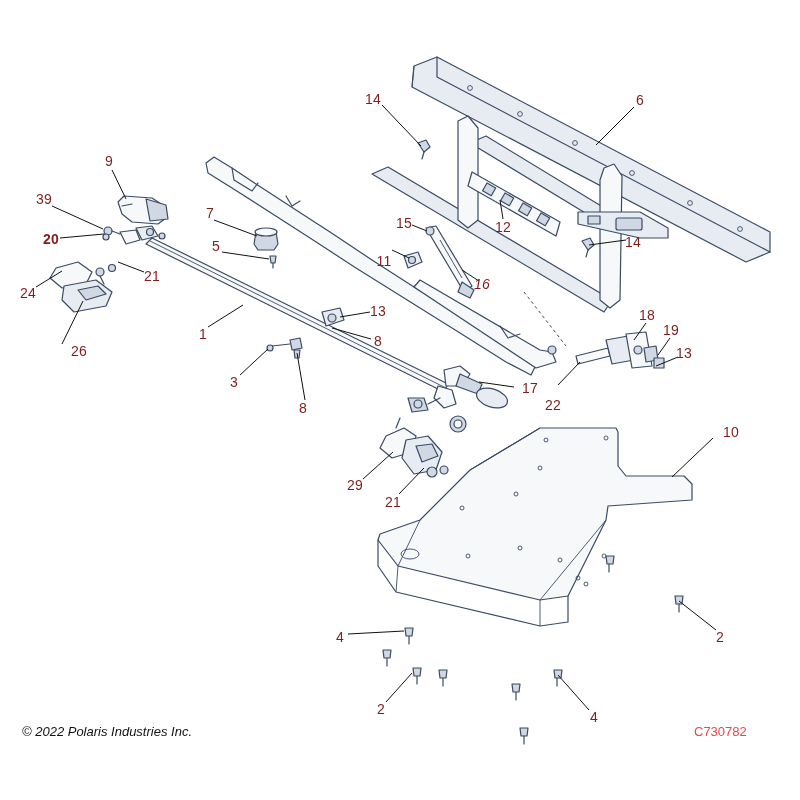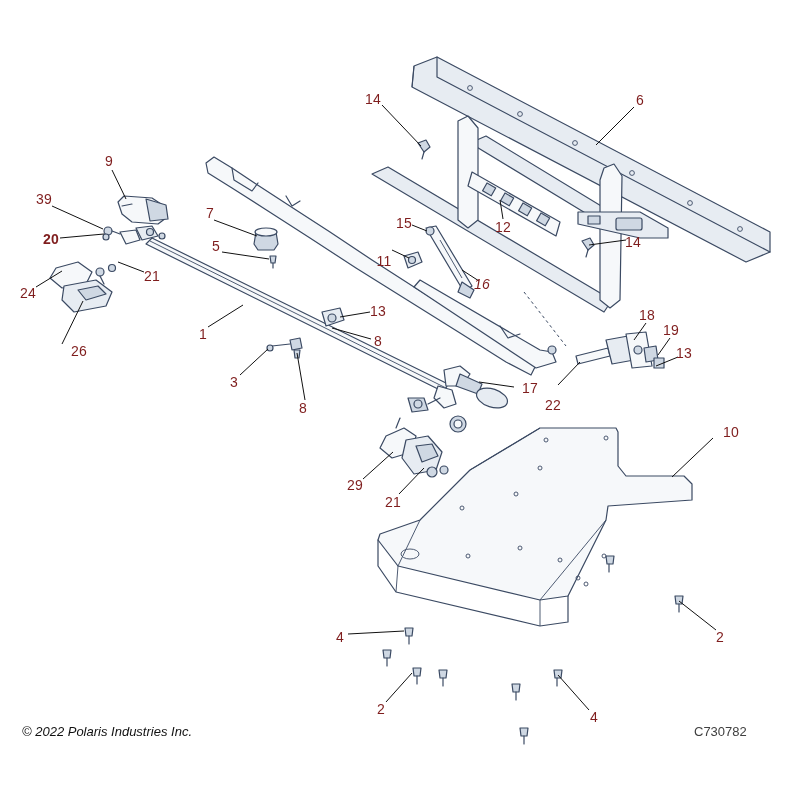--- a/index.html
+++ b/index.html
@@ -43,21 +43,21 @@
     font-size: 13px;
     color: #111111;
     white-space: nowrap;
     font-style: italic;
   }
   #drawing-number {
     position: absolute;
     left: 694px;
     top: 724px;
     font-size: 13px;
-    color: #404040;
+    color: #ef4444;
     white-space: nowrap;
   }
 </style>
 </head>
 <body>
 
 <div id="diagram-root">
 
   <svg class="diagram" viewBox="0 0 800 800">
     <defs>

